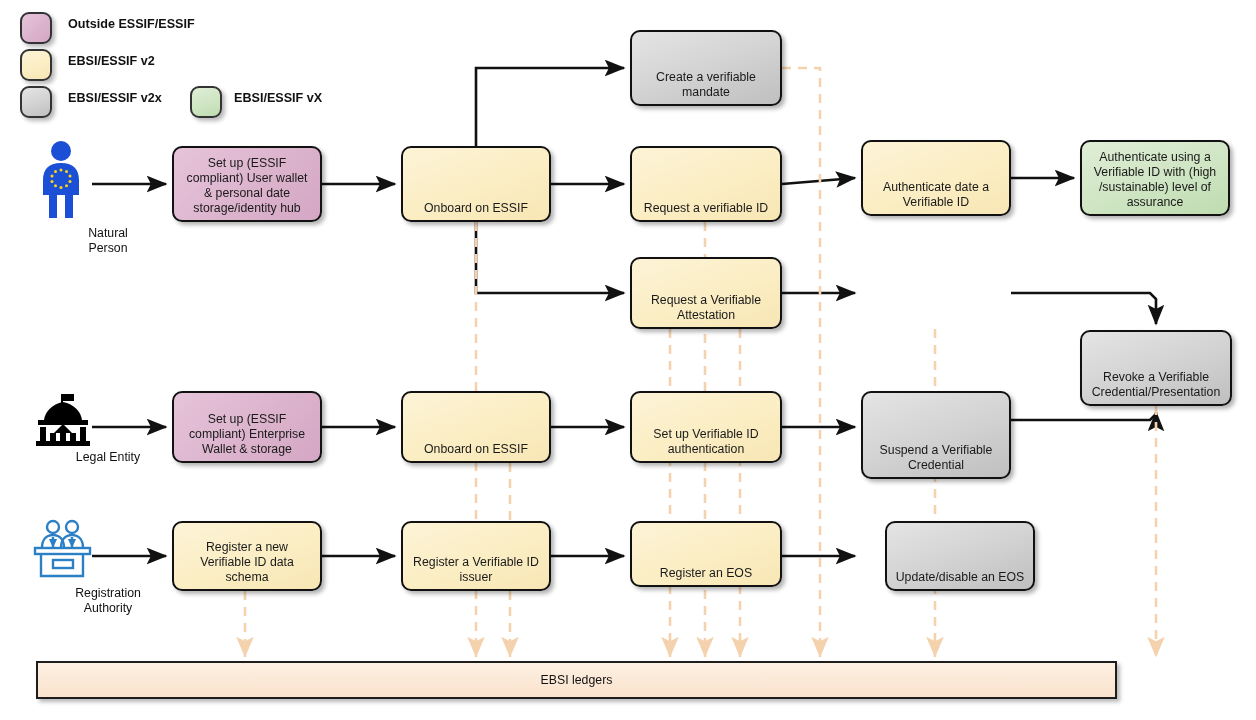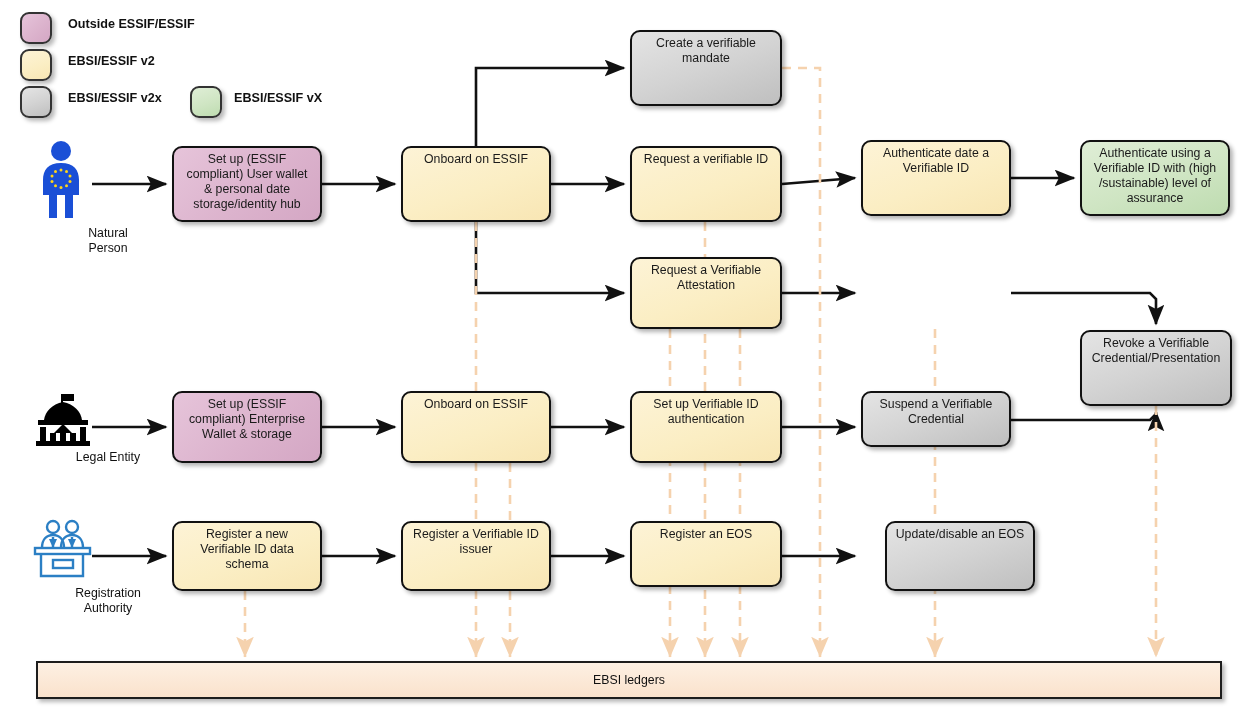--- a/index.html
+++ b/index.html
@@ -2,21 +2,21 @@
 <html><head>
 <meta charset="utf-8">
 <style>
   html,body{margin:0;padding:0;background:#ffffff;}
   body{width:1256px;height:720px;position:relative;overflow:hidden;
        font-family:"Liberation Sans","DejaVu Sans",sans-serif;}
   #stage{position:absolute;left:0;top:0;width:1256px;height:720px;}
   #edges{position:absolute;left:0;top:0;width:1256px;height:720px;pointer-events:none;}
 
   .node{position:absolute;box-sizing:border-box;border:2px solid #111111;
-        border-radius:10px;display:flex;align-items:flex-start;justify-content:center;
+        border-radius:10px;display:flex;align-items:flex-end;justify-content:center;
         text-align:center;font-size:12.3px;line-height:15px;color:#1a1a1a;
         padding:4px 7px;box-shadow:3px 3px 4px rgba(0,0,0,0.30);}
   .n-outside{background:linear-gradient(135deg,#e6c4da 0%,#dcb3cd 55%,#d4a7c4 100%);}
   .n-v2{background:linear-gradient(160deg,#fdf3d6 0%,#fbeec4 55%,#f8e6b4 100%);}
   .n-v2x{background:linear-gradient(160deg,#e4e4e4 0%,#d3d3d3 50%,#bfbfbf 100%);}
   .n-vx{background:linear-gradient(160deg,#dfeed6 0%,#cfe5c3 55%,#bedcb0 100%);}
 
   .legend-sw{position:absolute;width:32px;height:32px;box-sizing:border-box;
              border:2px solid #333;border-radius:9px;
              box-shadow:3px 3px 4px rgba(0,0,0,0.28);}
@@ -166,33 +166,33 @@
     </div>
   <div class="node n-outside" style="left:172px;top:391px;width:150px;height:72px;">
       <span>Set up (ESSIF compliant) Enterprise Wallet &amp; storage</span>
     </div>
   <div class="node n-v2" style="left:401px;top:391px;width:150px;height:72px;">
       <span>Onboard on ESSIF</span>
     </div>
   <div class="node n-v2" style="left:630px;top:391px;width:152px;height:72px;">
       <span>Set up Verifiable ID authentication</span>
     </div>
-  <div class="node n-v2x" style="left:861px;top:391px;width:150px;height:56px;">
+  <div class="node n-v2x" style="left:861px;top:391px;width:150px;height:88px;">
       <span>Suspend a Verifiable Credential</span>
     </div>
   <div class="node n-v2" style="left:172px;top:521px;width:150px;height:70px;">
       <span>Register a new Verifiable ID data schema</span>
     </div>
   <div class="node n-v2" style="left:401px;top:521px;width:150px;height:70px;">
       <span>Register a Verifiable ID issuer</span>
     </div>
   <div class="node n-v2" style="left:630px;top:521px;width:152px;height:66px;">
       <span>Register an EOS</span>
     </div>
   <div class="node n-v2x" style="left:861px;top:521px;width:150px;height:70px;margin-left:24px;">
       <span>Update/disable an EOS</span>
     </div>
 
-  <div class="ledger" style="left:36px;top:661px;width:1186px;height:38px;">
+  <div class="ledger" style="left:36px;top:661px;width:1081px;height:38px;">
       <span>EBSI ledgers</span>
     </div>
 
 </div>
 
 </body></html>

